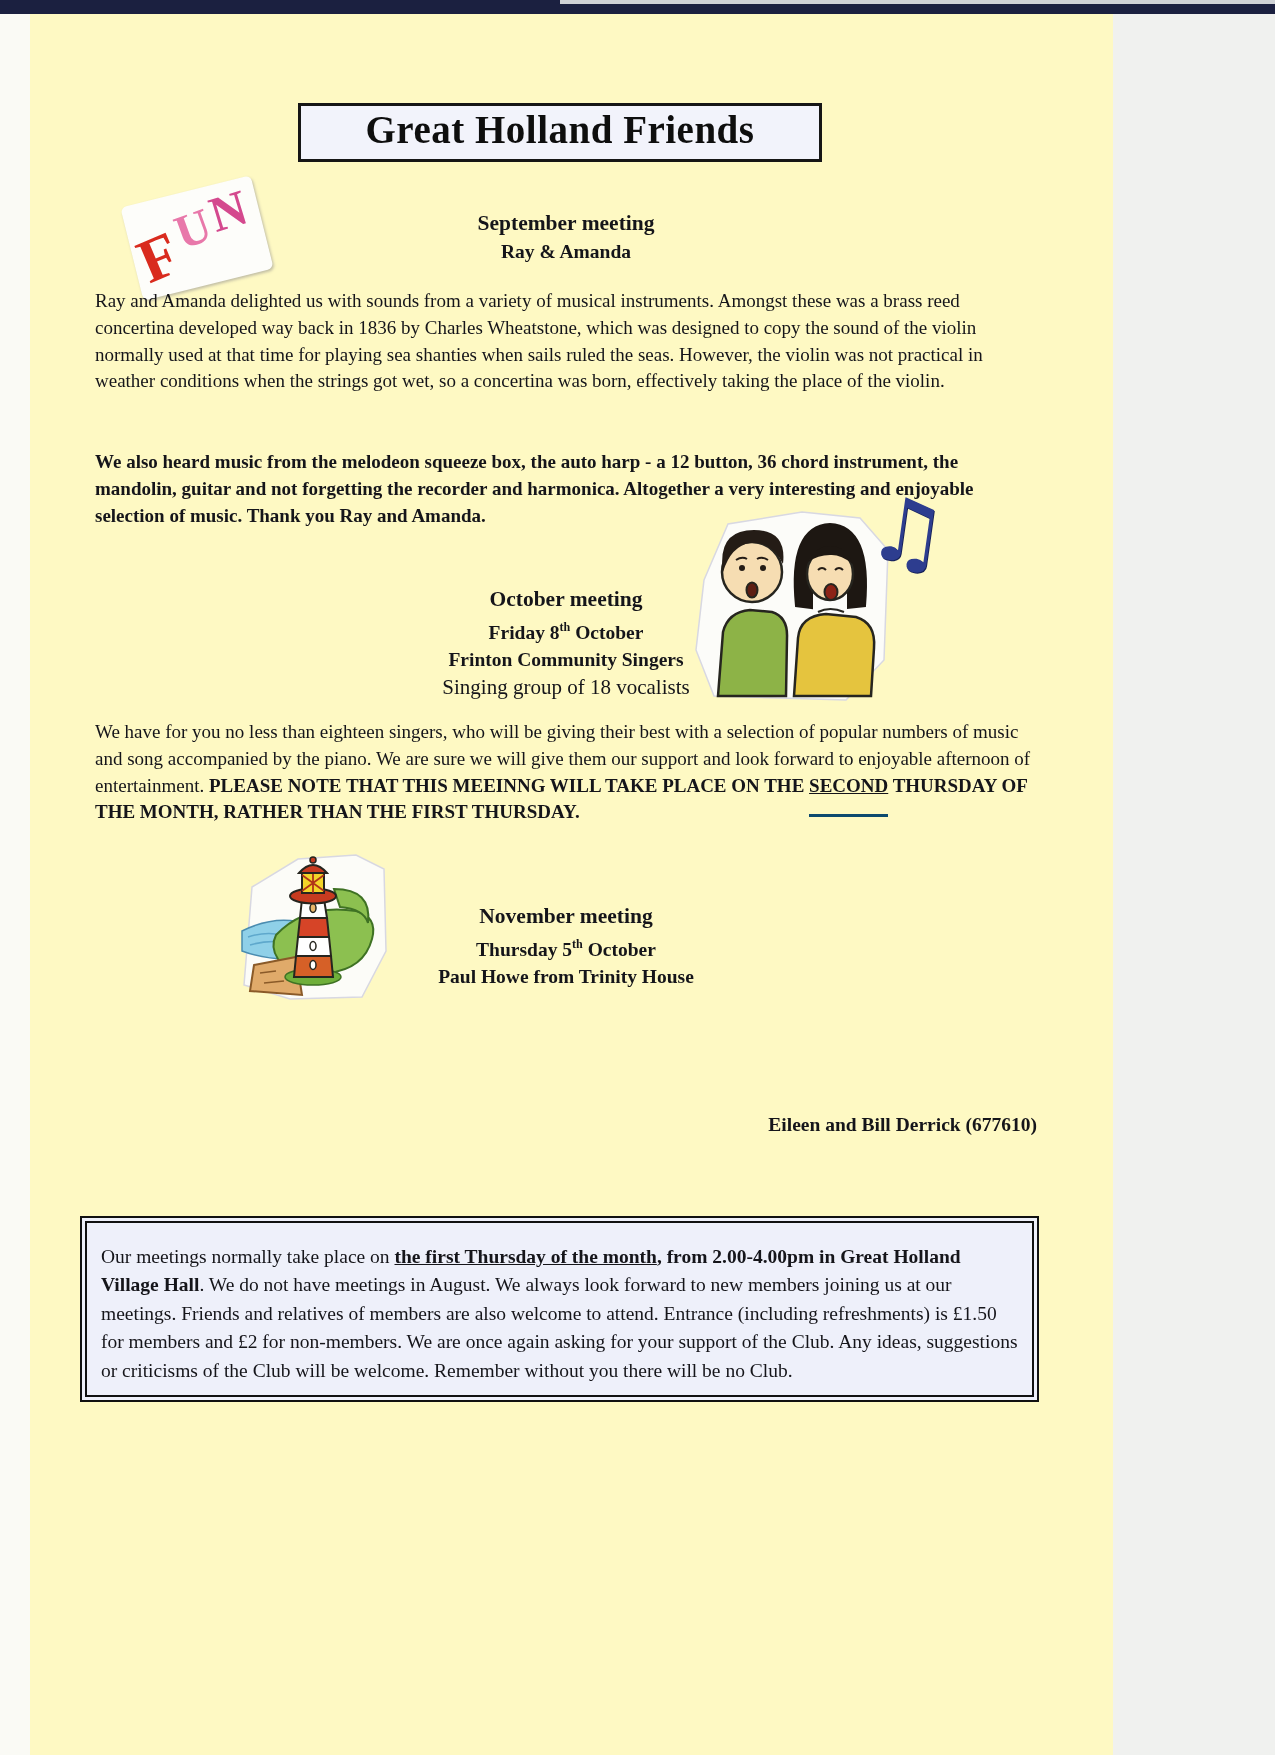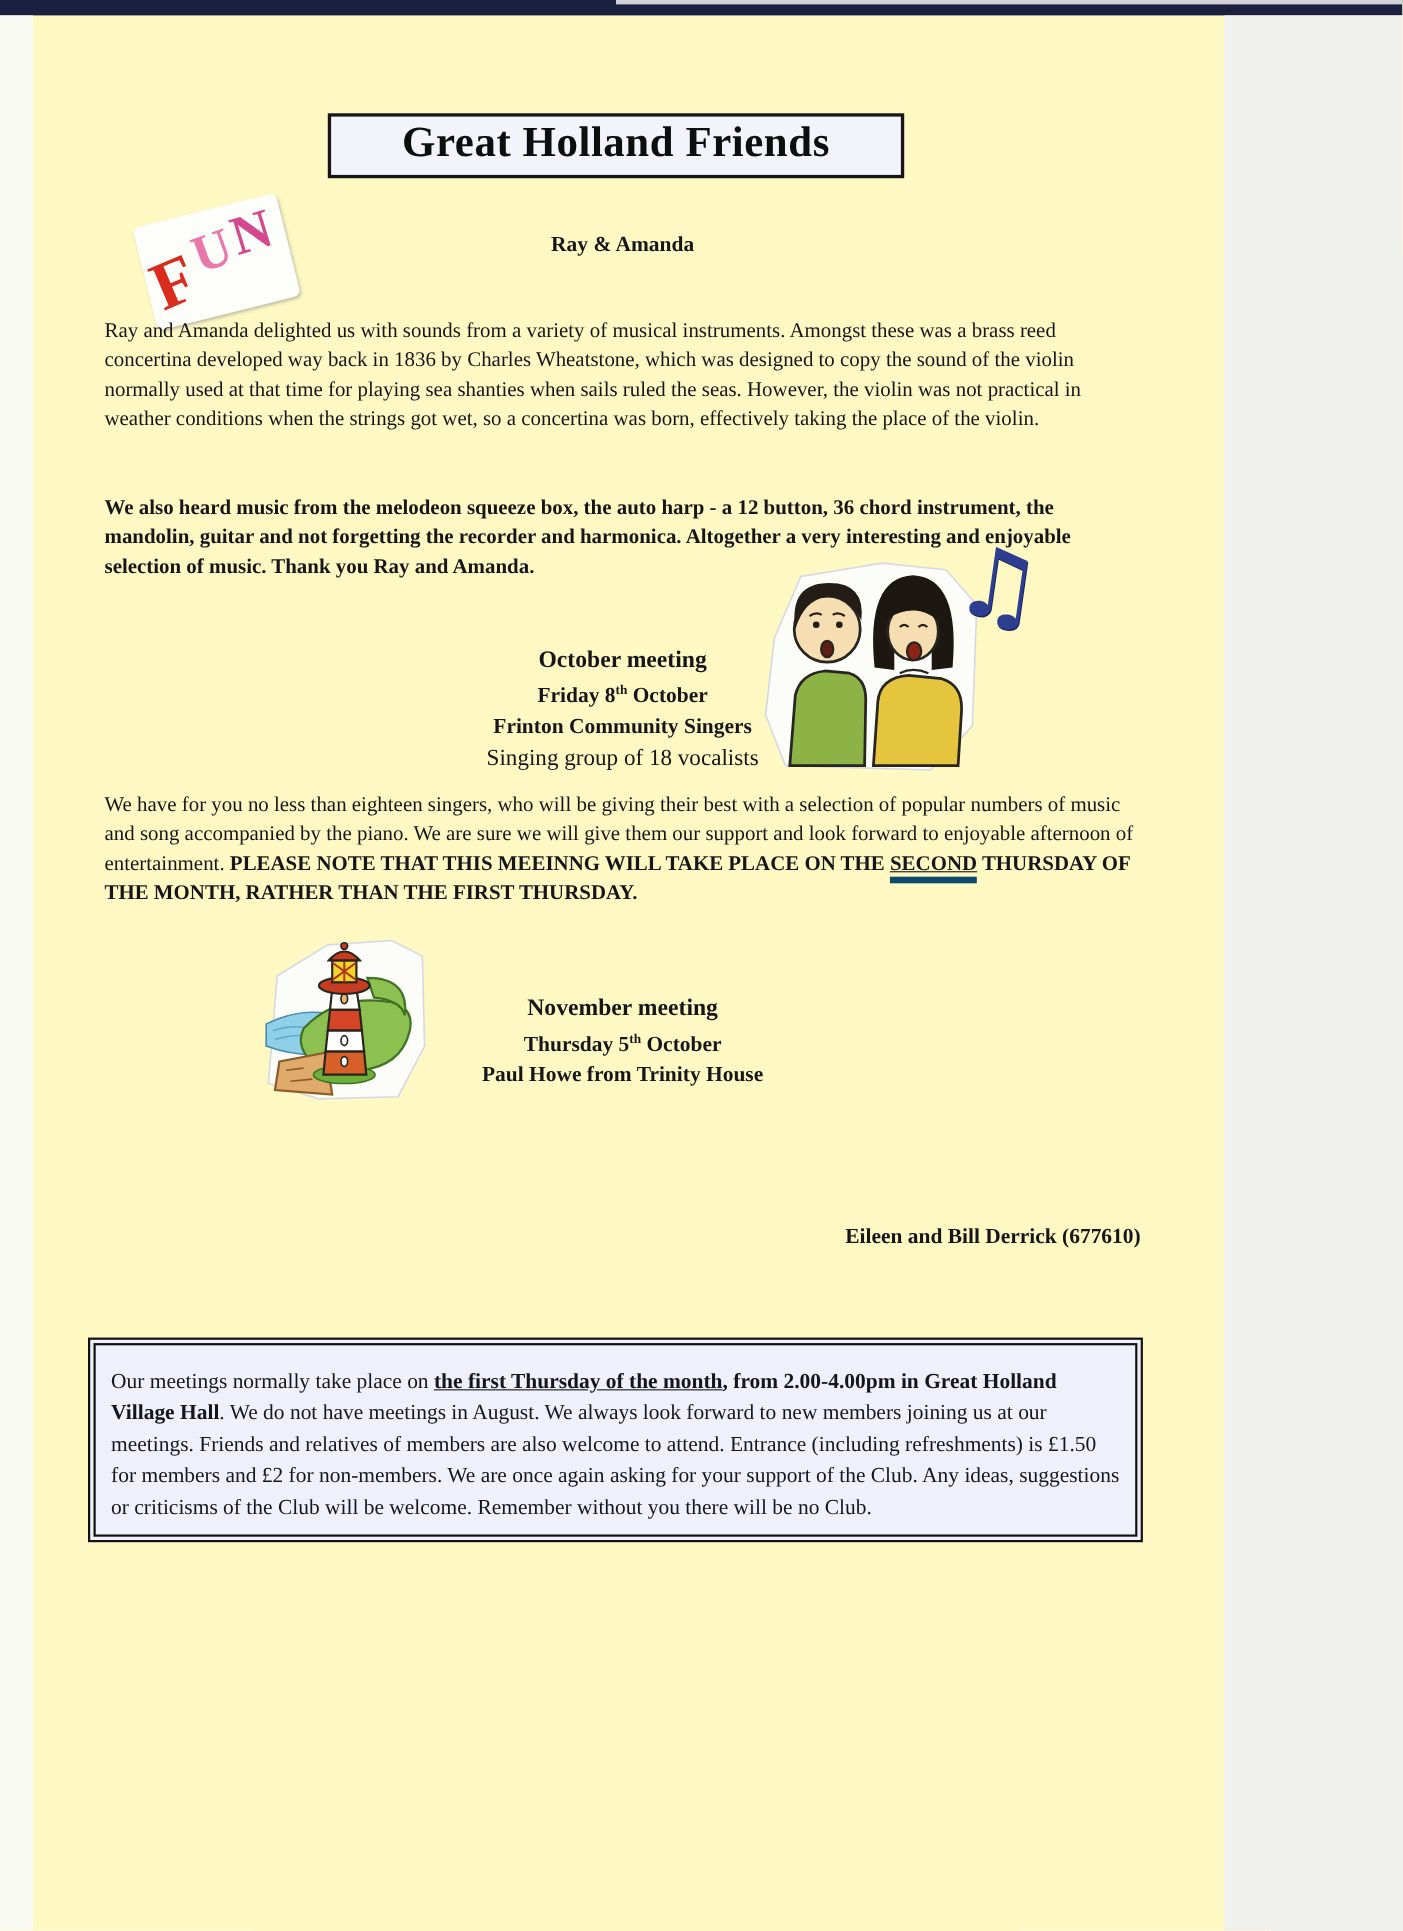--- a/index.html
+++ b/index.html
@@ -72,21 +72,21 @@
 
   .body-p {
     position: absolute; left: 95px; width: 942px; margin: 0;
     font-size: 19px; line-height: 26.8px;
     text-align: left;
   }
   .p1 { top: 288px; }
   .p2 { top: 449px; font-weight: bold; }
   .p3 { top: 719px; }
   .p4 { top: 1010px; }
-  .uu { text-decoration: underline; border-bottom: 6px solid #0c4a6e; padding-bottom: 1px; }
+  .uu { text-decoration: underline; border-bottom: 3px solid #0c4a6e; padding-bottom: 18px; }
 
   .singers-art { position: absolute; left: 690px; top: 510px; }
   .music-note {
     position: absolute; left: 868px; top: 488px;
     font-family: "DejaVu Sans", sans-serif;
     font-size: 88px; line-height: 1;
     color: #2d3d8f;
     transform: rotate(8deg);
     text-shadow: 1px 1px 0 #141f55;
   }
@@ -119,20 +119,21 @@
     <h1>Great Holland Friends</h1>
   </div>
 
   <div class="fun-sticker">
     <span class="fun-f">F</span>
     <span class="fun-u">U</span>
     <span class="fun-n">N</span>
   </div>
 
   <div class="sec-head" style="top:209px">
+    <div class="h-main">September meeting</div>
     <div class="h-sub">Ray &amp; Amanda</div>
   </div>
 
   <p class="body-p p1">Ray and Amanda delighted us with sounds from a variety of musical instruments.  Amongst these was a brass reed concertina developed way back in 1836 by Charles Wheatstone, which was designed to copy the sound of the violin normally used at that time for playing sea shanties when sails ruled the seas.  However, the violin was not practical in weather conditions when the strings got wet, so a concertina was born, effectively taking the place of the violin.</p>
   <p class="body-p p2">We also heard music from the melodeon squeeze box, the auto harp - a 12 button, 36 chord instrument, the mandolin, guitar and not forgetting the recorder and harmonica.  Altogether a very interesting and enjoyable selection of music.  Thank you Ray and Amanda.</p>
 
   <svg class="singers-art" width="200" height="192" viewBox="0 0 200 192">
     <polygon points="14,70 38,14 112,2 170,8 198,40 194,150 156,190 24,186 6,140" fill="#fcfcf9" stroke="#d8d8e2" stroke-width="1.5"></polygon>
 
     <path d="M28,186 L33,122 Q38,102 60,100 L82,102 Q98,107 97,128 L96,186 Z" fill="#8db347" stroke="#26251f" stroke-width="2.5"></path>

